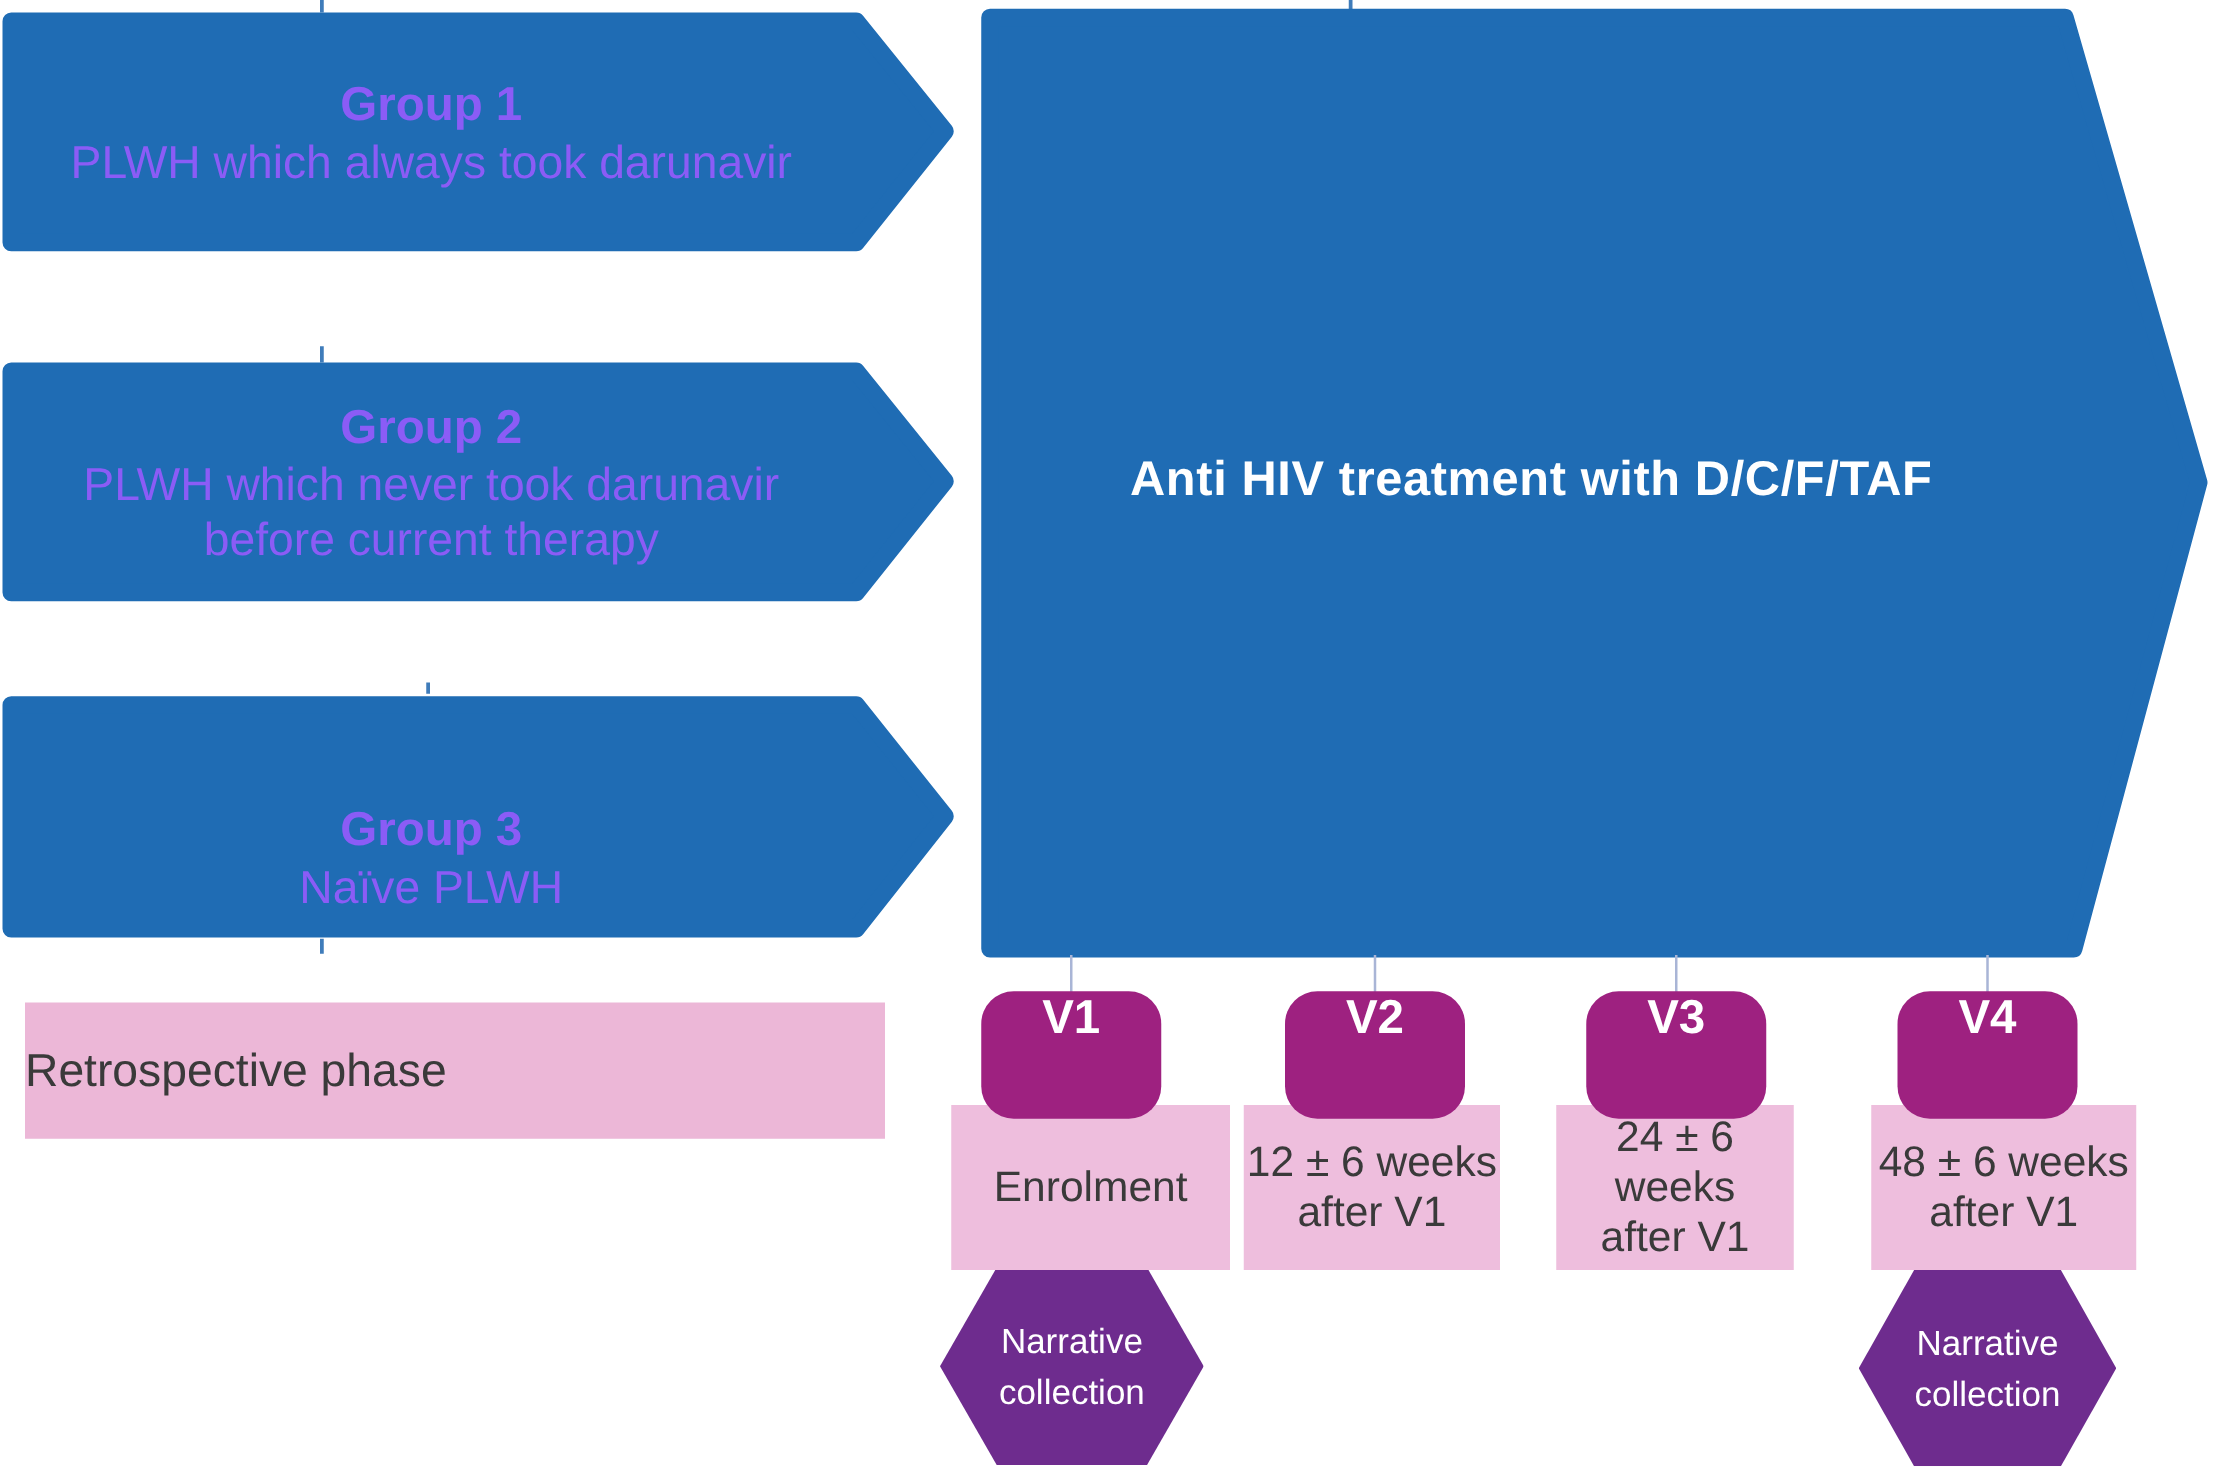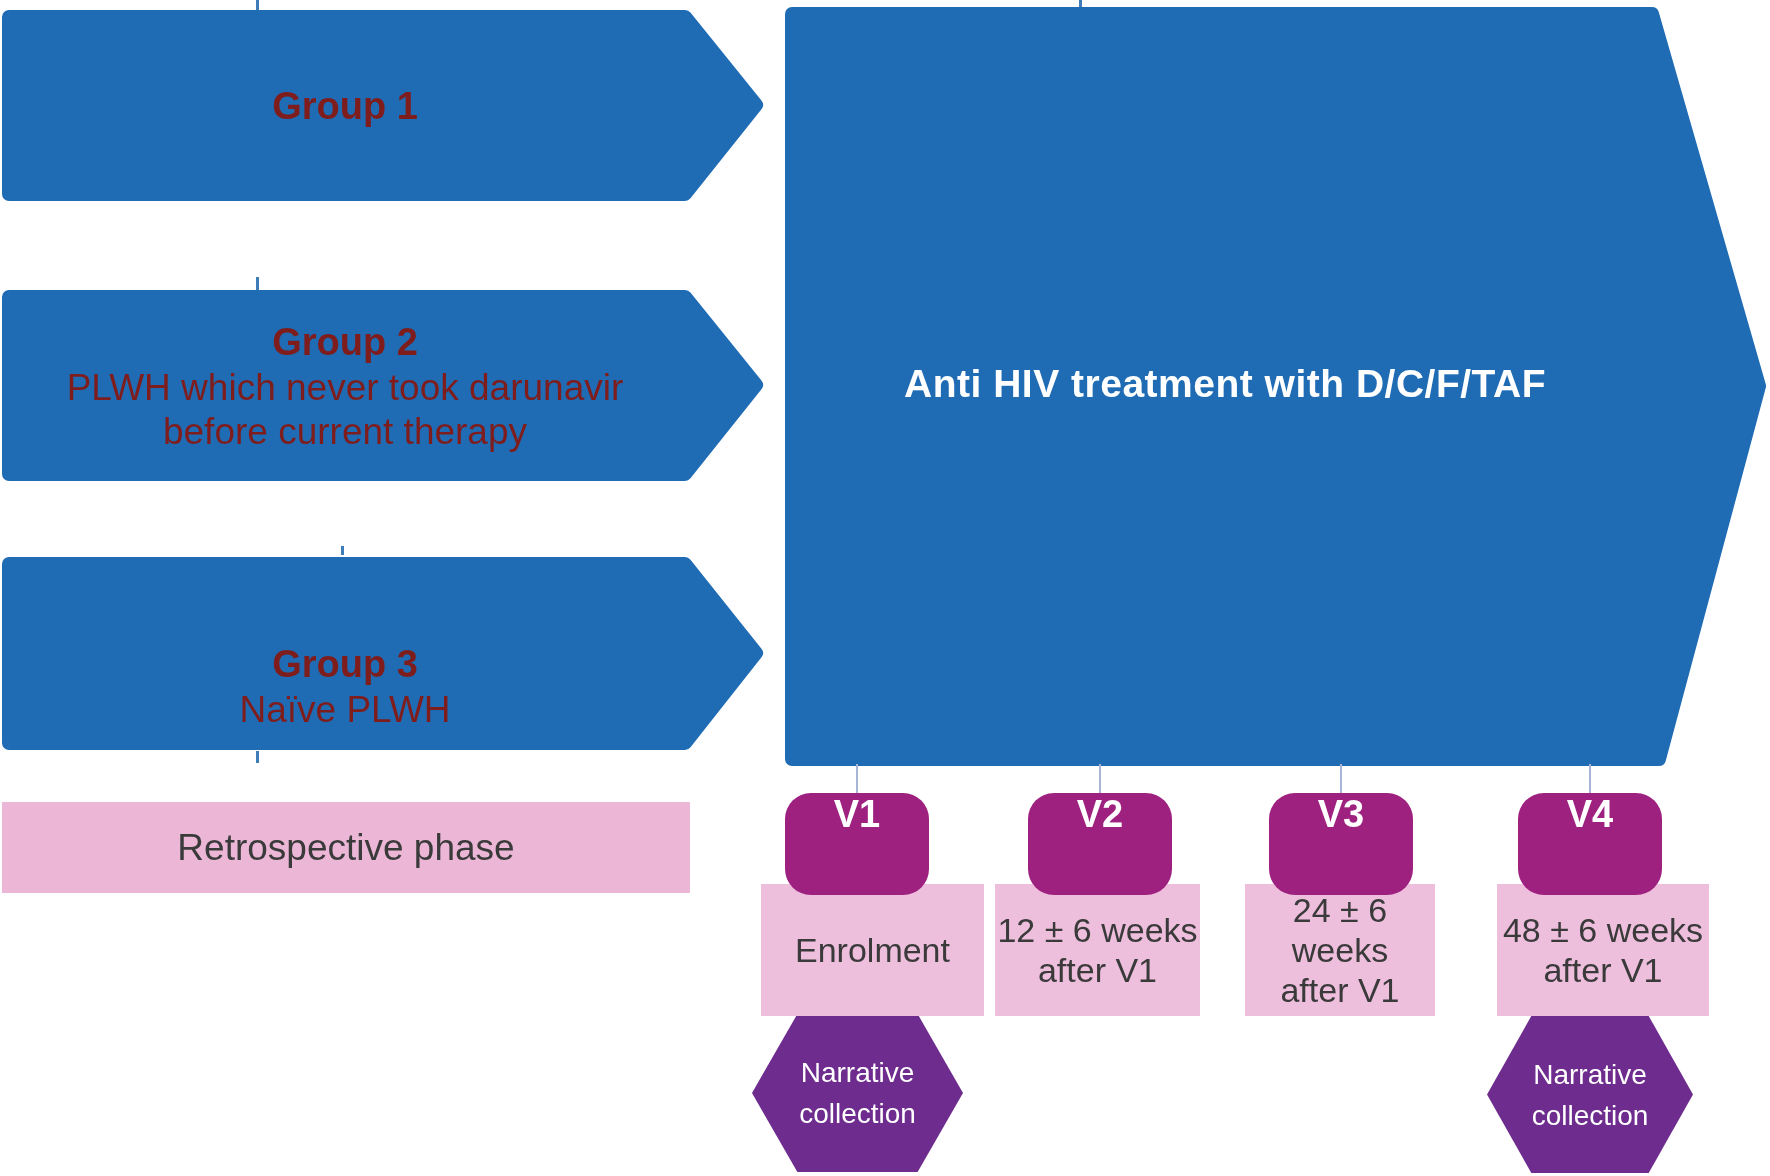--- a/index.html
+++ b/index.html
@@ -4,34 +4,34 @@
 <style>
   html,body{margin:0;padding:0;background:#ffffff;}
   .canvas{
     position:relative;width:1770px;height:1176px;background:#ffffff;
     font-family:"Liberation Sans", sans-serif;overflow:hidden;
   }
   svg.shape{position:absolute;overflow:visible;}
   .fill-blue{fill:var(--blue,#1f6cb4);stroke:var(--blue,#1f6cb4);stroke-width:14;stroke-linejoin:round;}
   .group-text{
     position:absolute;left:0;width:690px;display:flex;flex-direction:column;
-    justify-content:center;align-items:center;text-align:center;color:#7f1d1d;
+    justify-content:center;align-items:center;text-align:center;color:#8b5cf6;
   }
   .group-title{font-size:38px;font-weight:bold;line-height:48px;}
   .group-line{font-size:37px;line-height:44px;}
   .treatment-label-box{
     position:absolute;left:785px;top:7px;width:880px;height:754px;
     display:flex;justify-content:center;align-items:center;text-align:right;
   }
   .treatment-label{color:#ffffff;font-size:39px;font-weight:bold;letter-spacing:0.5px;}
   .tick{position:absolute;width:3px;background:#3f7cba;}
   .connector{position:absolute;width:2px;background:#a9b5d6;z-index:0;}
   .retro-bar{
-    position:absolute;left:2px;top:802px;width:688px;height:91px;
-    background:var(--pink-bar,#ecb7d7);display:flex;justify-content:center;align-items:center;
+    position:absolute;left:20px;top:802px;width:688px;height:109px;
+    background:var(--pink-bar,#ecb7d7);display:flex;align-items:center;
   }
   .retro-label{color:var(--dark-text,#3a3a3a);font-size:37px;}
   .visit-box{
     position:absolute;top:793px;width:144px;height:102px;border-radius:26px;
     background:var(--visit-purple,#9e2180);display:flex;justify-content:center;align-items:flex-start;
     z-index:3;
   }
   .visit-label{color:#ffffff;font-size:38px;font-weight:bold;}
   .timing-box{
     position:absolute;top:884px;height:132px;background:var(--pink-box,#eebedd);
@@ -56,20 +56,21 @@
   <div class="tick" style="left:256px;top:277px;height:13px;"></div>
   <div class="tick" style="left:341px;top:546px;height:9px;"></div>
   <div class="tick" style="left:256px;top:751px;height:12px;"></div>
   <div class="tick" style="left:1079px;top:0;height:9px;"></div>
 
   <svg class="shape" style="left:0;top:8px;" width="770" height="195">
     <polygon class="fill-blue" points="9,9 685,9 756,97 685,186 9,186"></polygon>
   </svg>
   <div class="group-text" style="top:8px;height:195px;">
     <div class="group-title">Group 1</div>
+    <div class="group-line">PLWH which always took darunavir</div>
     <div class="group-line"></div>
   </div>
 
   <svg class="shape" style="left:0;top:288px;" width="770" height="195">
     <polygon class="fill-blue" points="9,9 685,9 756,97 685,186 9,186"></polygon>
   </svg>
   <div class="group-text" style="top:288px;height:195px;">
     <div class="group-title">Group 2</div>
     <div class="group-line">PLWH which never took darunavir</div>
     <div class="group-line">before current therapy</div>

